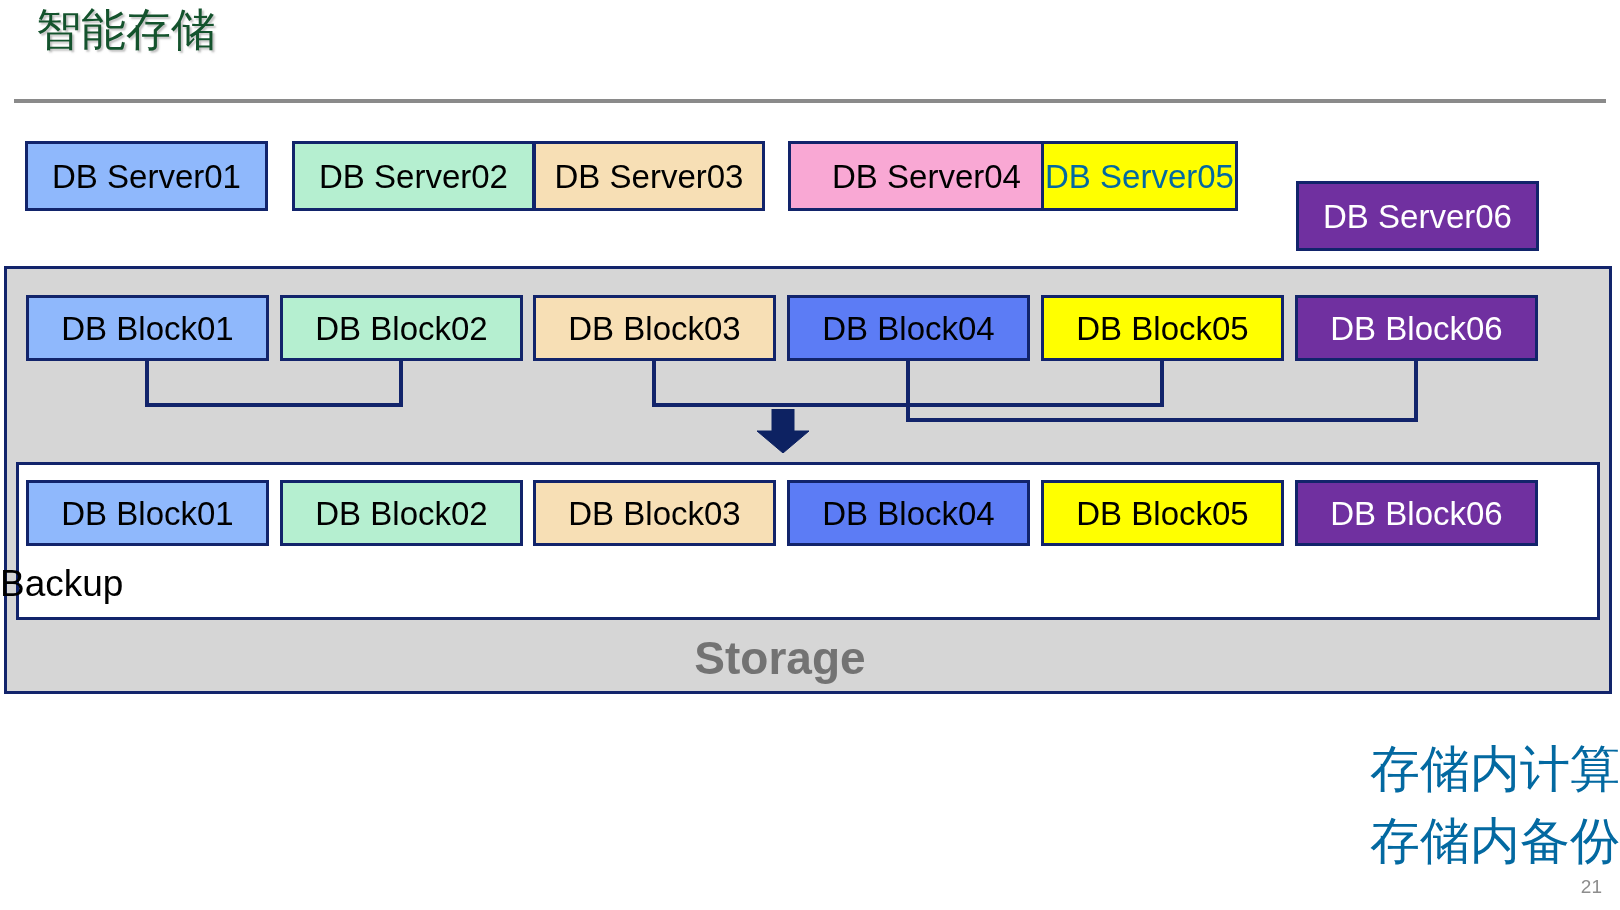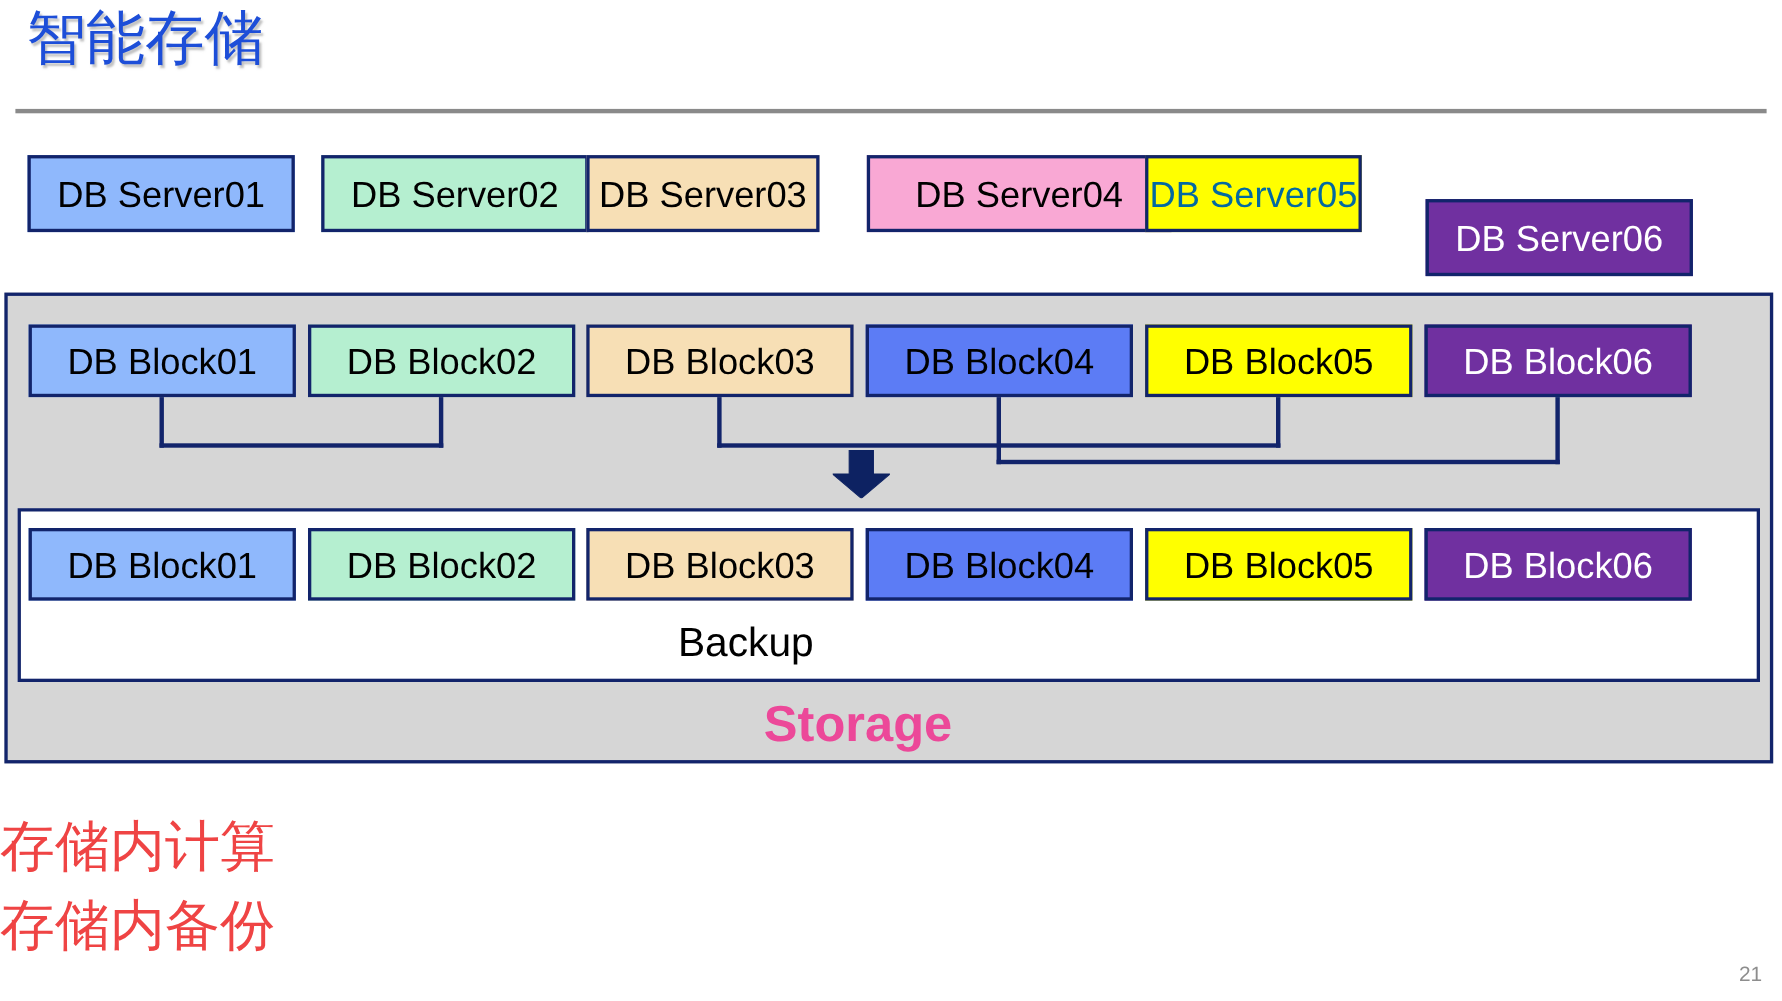--- a/index.html
+++ b/index.html
@@ -12,26 +12,26 @@
     height: 910px;
     position: relative;
     overflow: hidden;
     font-family: "Liberation Sans", sans-serif;
     -webkit-font-smoothing: antialiased;
   }
 
   
   .slide-title {
     position: absolute;
-    left: 24px;
+    left: 36px;
     top: 2px;
-    font-size: 54px;
+    font-size: 45px;
     line-height: 1.25;
     font-weight: 400;
-    color: #1d4ed8;
+    color: #14532d;
     text-shadow: 2px 2px 2px rgba(140,140,140,0.55);
     letter-spacing: 0px;
     white-space: nowrap;
   }
   .title-rule {
     position: absolute;
     left: 14px;
     top: 99px;
     width: 1592px;
     height: 4px;
@@ -97,44 +97,44 @@
     background: #ffffff;
     border: 3px solid #12246b;
   }
   #block-row-bottom .cbox { top: 480px; height: 66px; }
 
   .backup-label {
     position: absolute;
     left: 0;
     top: 563px;
     width: 1356px;
-    text-align: center;
+    text-align: left;
     font-size: 37px;
     color: #000000;
   }
   .storage-label {
     position: absolute;
     left: 0;
     top: 631px;
     width: 1560px;
     text-align: center;
     font-size: 46px;
     font-weight: bold;
-    color: #ec4899;
+    color: #737373;
   }
 
   
   .caption {
     position: absolute;
     left: 0;
     width: 1620px;
-    text-align: left;
+    text-align: right;
     font-size: 50px;
     line-height: 1.0;
-    color: #ef4444;
+    color: #0369a1;
   }
   #caption-1 { top: 744px; }
   #caption-2 { top: 816px; }
 
   
   .page-number {
     position: absolute;
     right: 18px;
     bottom: 12px;
     font-size: 19px;
@@ -147,21 +147,21 @@
 <div class="slide-title">智能存储</div>
 <div class="title-rule"></div>
 
 <div id="server-row">
     <div class="cbox" style="left: 25px; width: 243px; background: rgb(143, 184, 252); color: rgb(0, 0, 0);">
       <span>DB Server01</span>
     </div>
     <div class="cbox" style="left: 292px; width: 243px; background: rgb(181, 239, 208); color: rgb(0, 0, 0);">
       <span>DB Server02</span>
     </div>
-    <div class="cbox" style="left: 533px; width: 212px; background: rgb(247, 223, 181); color: rgb(0, 0, 0);">
+    <div class="cbox" style="left: 533px; width: 232px; background: rgb(247, 223, 181); color: rgb(0, 0, 0);">
       <span>DB Server03</span>
     </div>
     <div class="cbox" style="left: 788px; width: 277px; background: #f9a8d4; color: rgb(0, 0, 0);">
       <span>DB Server04</span>
     </div>
     <div class="cbox" style="left: 1041px; width: 197px; background: rgb(255, 255, 0); color: #0369a1;">
       <span>DB Server05</span>
     </div>
     <div class="cbox white-text" style="left: 1296px; width: 243px; background: rgb(112, 48, 160); color: rgb(255, 255, 255); margin-top: 40px;">
       <span>DB Server06</span>

